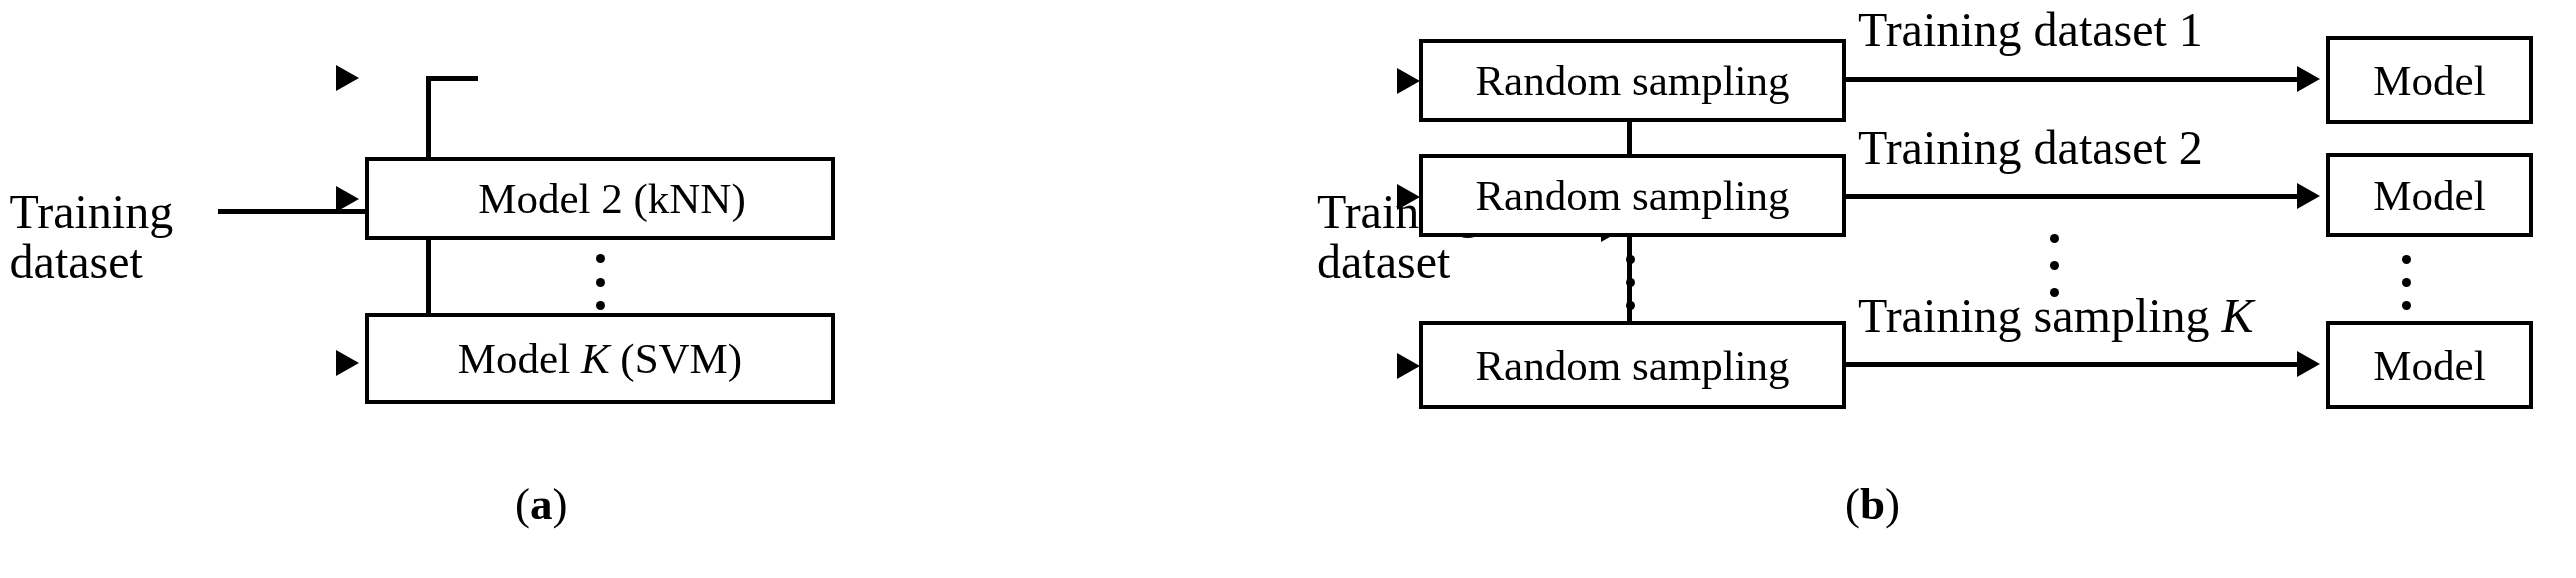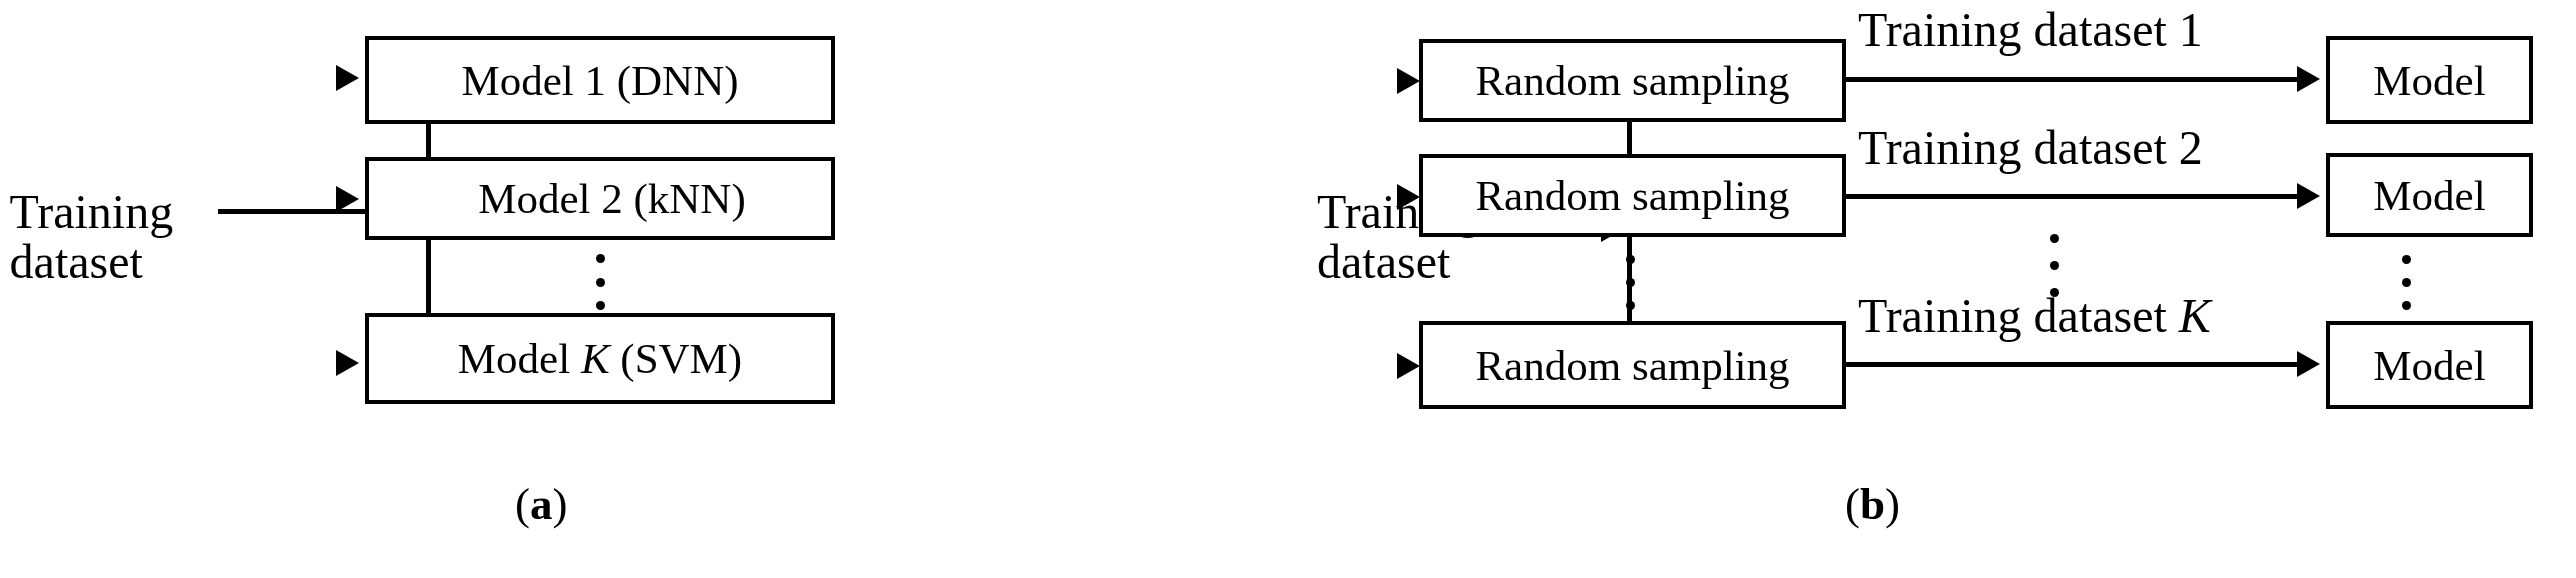--- a/index.html
+++ b/index.html
@@ -55,25 +55,20 @@
 
   <div class="hline" style="left:426px;top:76px;width:52px;"></div>
   <div class="ahead" style="left:336px;top:65px;"></div>
 
   <div class="hline" style="left:426px;top:197px;width:52px;"></div>
   <div class="ahead" style="left:336px;top:186px;"></div>
 
   <div class="hline" style="left:426px;top:361px;width:52px;"></div>
   <div class="ahead" style="left:336px;top:350px;"></div>
 
-  <div class="box" style="left:365px;top:36px;width:470px;height:88px;">
-    <span class="box-label">
-      <span>Model 1 (DNN)</span><span class="ital"></span><span></span>
-    </span>
-  </div>
 
   <div class="box" style="left:365px;top:157px;width:470px;height:83px;padding-left:24px;">
     <span class="box-label">
       <span>Model 2 (kNN)</span><span class="ital"></span><span></span>
     </span>
   </div>
 
   <div class="box" style="left:365px;top:313px;width:470px;height:91px;">
     <span class="box-label">
       <span>Model </span><span class="ital">K</span><span> (SVM)</span>
@@ -140,21 +135,21 @@
   <div class="hline" style="left:558px;top:194px;width:455px;"></div>
   <div class="ahead" style="left:1009px;top:183px;"></div>
 
   <div class="vdots" style="left:762px;top:234px;width:9px;height:63px;">
     <i></i>
       <i></i>
       <i></i>
   </div>
 
   <div class="freetext" style="left:570px;top:291px;">
-    <span>Training dataset </span><span class="ital">K</span><span></span>
+    <span>Training sampling </span><span class="ital">K</span><span></span>
   </div>
   <div class="hline" style="left:558px;top:362px;width:455px;"></div>
   <div class="ahead" style="left:1009px;top:351px;"></div>
 
   <div class="box" style="left:1038px;top:36px;width:207px;height:88px;">
     <span class="box-label">Model</span>
   </div>
   <div class="box" style="left:1038px;top:153px;width:207px;height:84px;">
     <span class="box-label">Model</span>
   </div>

